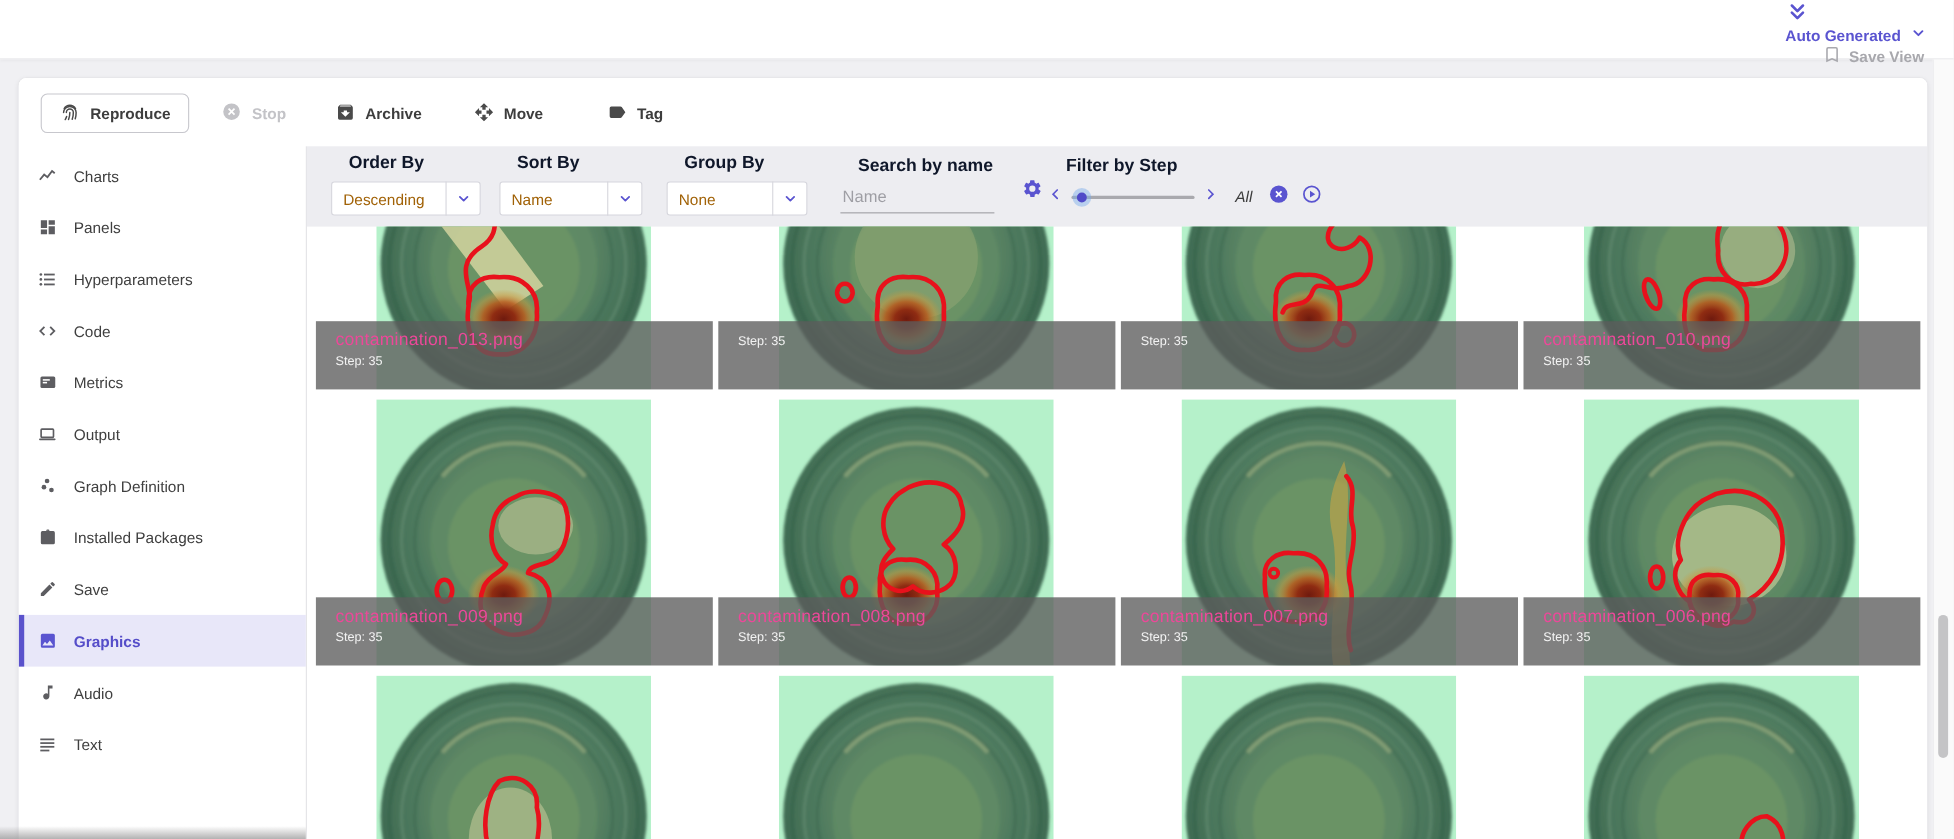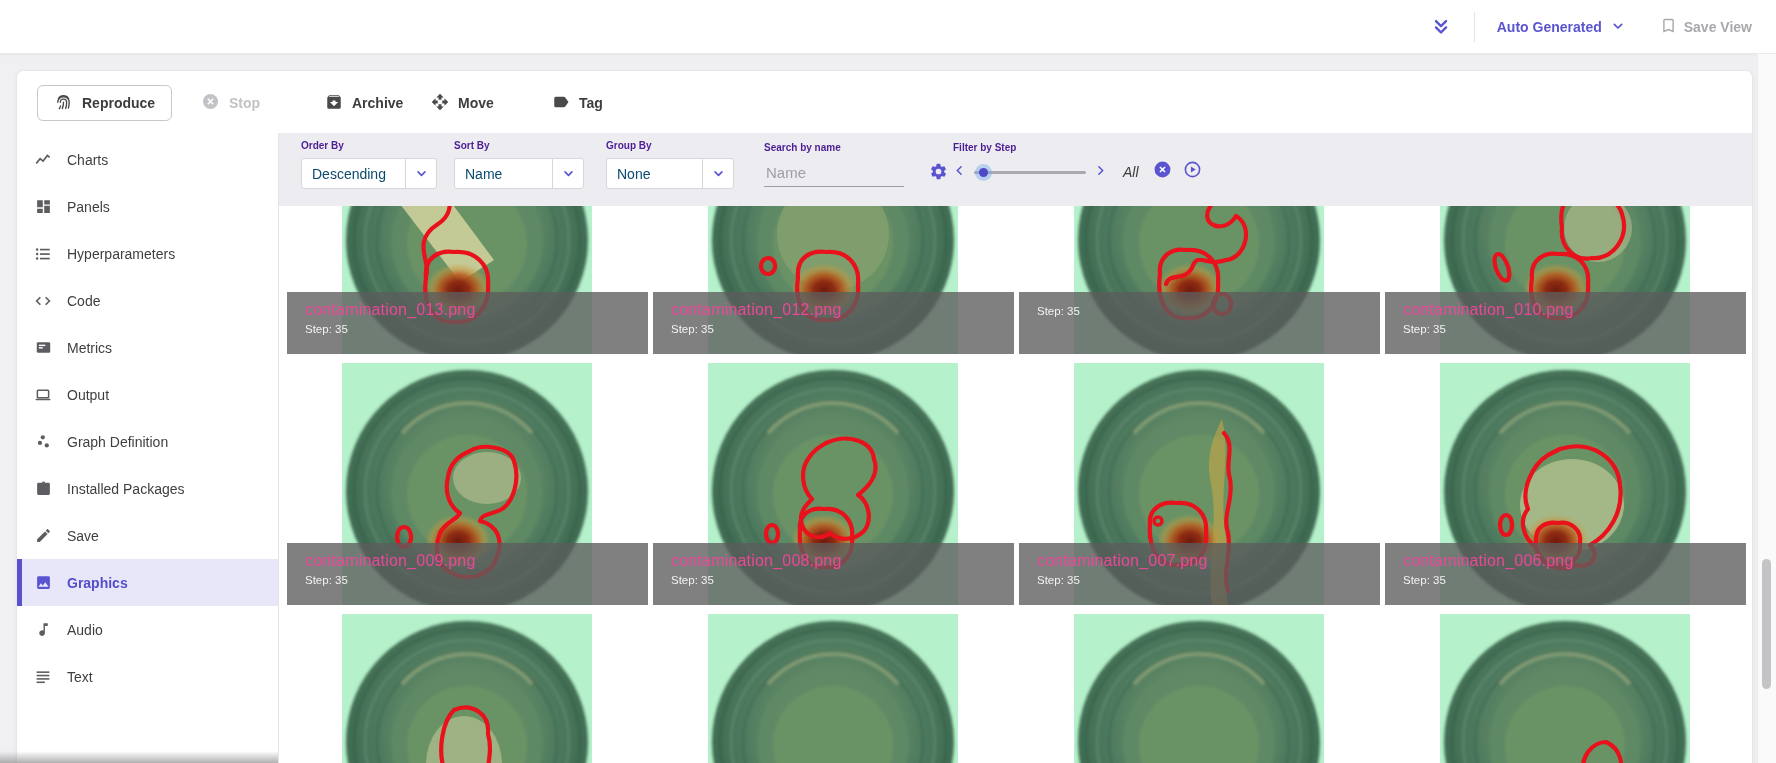--- a/index.html
+++ b/index.html
@@ -1,20 +1,20 @@
 <!DOCTYPE html>
 <html><head>
 <meta charset="utf-8">
 <style>
   * { box-sizing: border-box; margin: 0; padding: 0; }
   html,body { width:1776px; height:763px; overflow:hidden; background:#f0f0f3;
     font-family:"Liberation Sans", sans-serif; }
   .topbar { position:absolute; left:0; top:0; width:1776px; height:54px; background:#fff;
     border-bottom:1px solid #e8e8ec; box-shadow:0 1px 3px rgba(0,0,0,0.04); z-index:5; }
-  .topbar-right { position:absolute; right:24px; top:0; height:54px; display:flex; align-items:center; }
+  .topbar-right { position:absolute; right:24px; top:0; height:54px; display:flex; align-items:flex-start;flex-direction:column; }
   .tb-iconbtn { display:flex; align-items:center; cursor:pointer; }
   .tb-divider { width:1px; height:30px; background:#e3e3e7; margin:0 22px 0 22px; }
   .view-selector { display:flex; align-items:center; gap:8px; color:#5a54d0; font-size:14px; font-weight:700; cursor:pointer; }
   .save-view { display:flex; align-items:center; gap:7px; color:#a8a8ad; font-size:14px; font-weight:700; margin-left:34px; cursor:pointer; }
 
   .card { position:absolute; left:16px; top:70px; width:1737px; height:700px; background:#fff;
     border:1px solid #e7e7ea; border-radius:8px 8px 0 0; box-shadow:0 1px 4px rgba(0,0,0,0.05); overflow:hidden; }
 
   
   .toolbar { position:absolute; left:0; top:0; width:100%; height:62px; background:#fff; }
@@ -30,24 +30,24 @@
     padding-left:17px; font-size:14px; color:#3f3f3f; cursor:pointer; }
   .side-item .ic { width:18px; height:18px; display:flex; align-items:center; justify-content:center; }
   .side-item.selected { background:#e8e7f9; color:#554dc9; font-weight:600; }
   .side-item.selected::before { content:""; position:absolute; left:0; top:0; bottom:0; width:5px; background:#5a52cc; }
   .side-fade { position:absolute; left:0; bottom:0; width:278px; height:12px; z-index:6;
     background:linear-gradient(to bottom, rgba(160,160,160,0), rgba(150,150,150,0.75)); }
 
   
   .filterbar { position:absolute; left:262px; top:62px; right:0; height:73px; background:#ededf1; }
   .fgroup { position:absolute; top:7px; }
-  .flabel { font-size:10px; font-weight:600; color:#4c1d95; margin-bottom:7px; }
+  .flabel { font-size:16px; font-weight:600; color:#0f172a; margin-bottom:7px;margin-left:16px; }
   .fselect { display:flex; align-items:center; height:31px; background:#fff; border:1px solid #d6d6dd;
     border-radius:3px; cursor:pointer; }
-  .fselect .val { flex:1; padding:0 10px; font-size:14px; color:#0c4a6e; }
+  .fselect .val { flex:1; padding:0 10px; font-size:14px; color:#a16207; }
   .fselect .sep { width:1px; height:31px; background:#d6d6dd; }
   .fselect .chev { width:30px; display:flex; align-items:center; justify-content:center; }
   .finput { position:relative; width:140px; }
   .finput input { width:140px; border:none; outline:none; border-bottom:1px solid #9e9ea4; background:transparent;
     font-size:15px; color:#333; padding:4px 0 5px 2px; font-family:"Liberation Sans",sans-serif; }
   .finput input::placeholder { color:#9e9ea4; }
   .gear { position:absolute; left:650px; top:29px; cursor:pointer; }
   .steprow { display:flex; align-items:center; gap:8px; margin-top:4px; }
   .slider { position:relative; width:112px; height:16px; cursor:pointer; }
   .slider .track { position:absolute; left:0; right:0; top:7px; height:3px; background:#a9a9ae; border-radius:2px; }
@@ -113,21 +113,21 @@
           </svg></span>
         <span>Reproduce</span>
       </div>
       <div class="tbtn disabled" style="left: 184px;">
         <span class="ic"><svg width="19" height="19" viewBox="0 0 24 24" xmlns="http://www.w3.org/2000/svg">
             <circle cx="12" cy="12" r="9.5" fill="#c3c3c7"></circle>
             <path d="M8.6 8.6l6.8 6.8M15.4 8.6l-6.8 6.8" stroke="#fff" stroke-width="2"></path>
           </svg></span>
         <span>Stop</span>
       </div>
-      <div class="tbtn" style="left: 308px;">
+      <div class="tbtn" style="left: 288px;">
         <span class="ic"><svg width="18" height="18" viewBox="0 0 24 24" xmlns="http://www.w3.org/2000/svg">
             <path fill="#4a4a4a" d="M20.5 5.2l-1.4-1.7A1 1 0 0 0 18.3 3H5.7a1 1 0 0 0-.8.5L3.5 5.2A2 2 0 0 0 3 6.5V19a2 2 0 0 0 2 2h14a2 2 0 0 0 2-2V6.5a2 2 0 0 0-.5-1.3zM12 17.5L6.5 12H10v-2h4v2h3.5L12 17.5zM5.1 5l.8-1h12.2l.8 1H5.1z"></path>
           </svg></span>
         <span>Archive</span>
       </div>
       <div class="tbtn" style="left: 414px;">
         <span class="ic"><svg width="18" height="18" viewBox="0 0 24 24" xmlns="http://www.w3.org/2000/svg">
             <path fill="#4a4a4a" d="M10 9h4V6h3l-5-5-5 5h3v3zm-1 1H6V7l-5 5 5 5v-3h3v-4zm14 2l-5-5v3h-3v4h3v3l5-5zm-9 3h-4v3H7l5 5 5-5h-3v-3z"></path>
           </svg></span>
         <span>Move</span>
@@ -403,21 +403,20 @@
       <circle cx="125" cy="130" r="76" fill="#5e8a65" opacity="0.9"></circle>
       <circle cx="125" cy="132" r="60" fill="#6f9566" opacity="0.75"></circle>
       <path d="M60,70 A85,85 0 0,1 190,70" fill="none" stroke="#d8d89a" stroke-width="4" opacity="0.35"></path>
     </g>
     <circle cx="125" cy="122" r="56" fill="#93a876" opacity="0.5"></circle>
               <ellipse cx="116" cy="178" rx="33" ry="27" fill="url(#h2)"></ellipse>
               <path d="M60,146 a7,8 0 1,0 0.1,0 Z" fill="none" stroke="#e8111c" stroke-width="4.2" stroke-linejoin="round" stroke-linecap="round"></path>
               <path d="M90,166 C88,146 102,138 118,140 C138,138 152,152 150,172 C152,194 138,210 118,208 C98,210 86,192 90,166 Z" fill="none" stroke="#e8111c" stroke-width="4.2" stroke-linejoin="round" stroke-linecap="round"></path>
   </svg></div>
           <div class="caption">
-        <div class="nm">contamination_012.png</div>
         <div class="st">Step: 35</div>
           </div>
         </div>
         <div class="cell">
           <div class="imgwrap"><svg width="250" height="242" viewBox="0 0 250 242" xmlns="http://www.w3.org/2000/svg">
     <defs>
       <radialGradient id="g3" cx="50%" cy="46%" r="60%">
         <stop offset="0%" stop-color="#7b9a6d"></stop>
                   <stop offset="38%" stop-color="#658c68"></stop>
         <stop offset="62%" stop-color="#4e7a5e"></stop>

